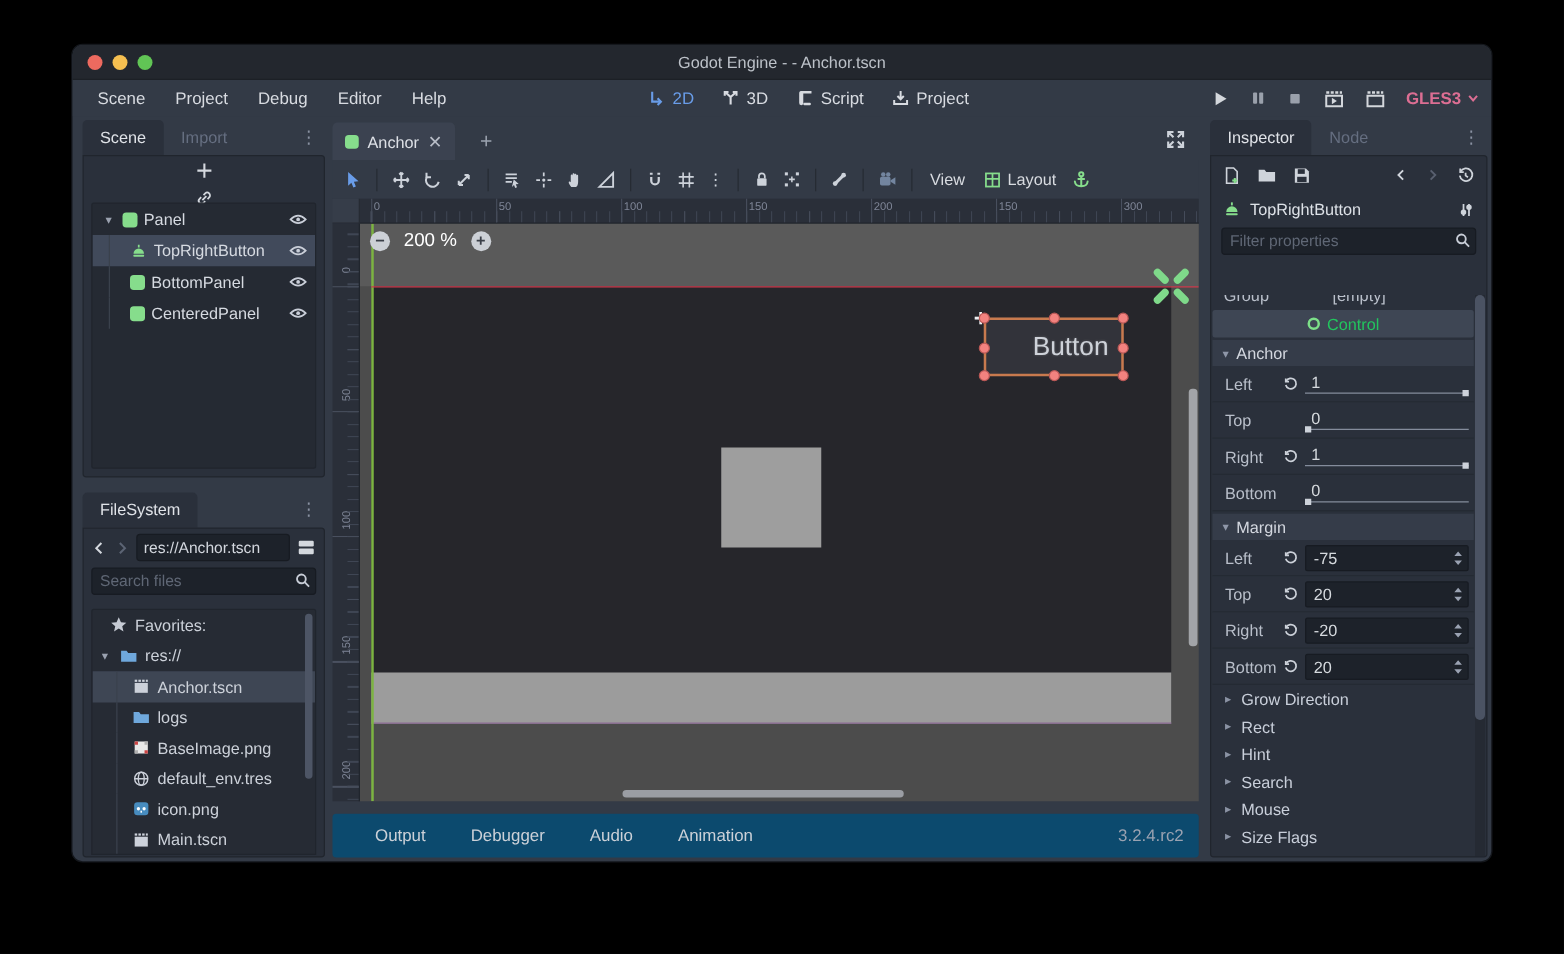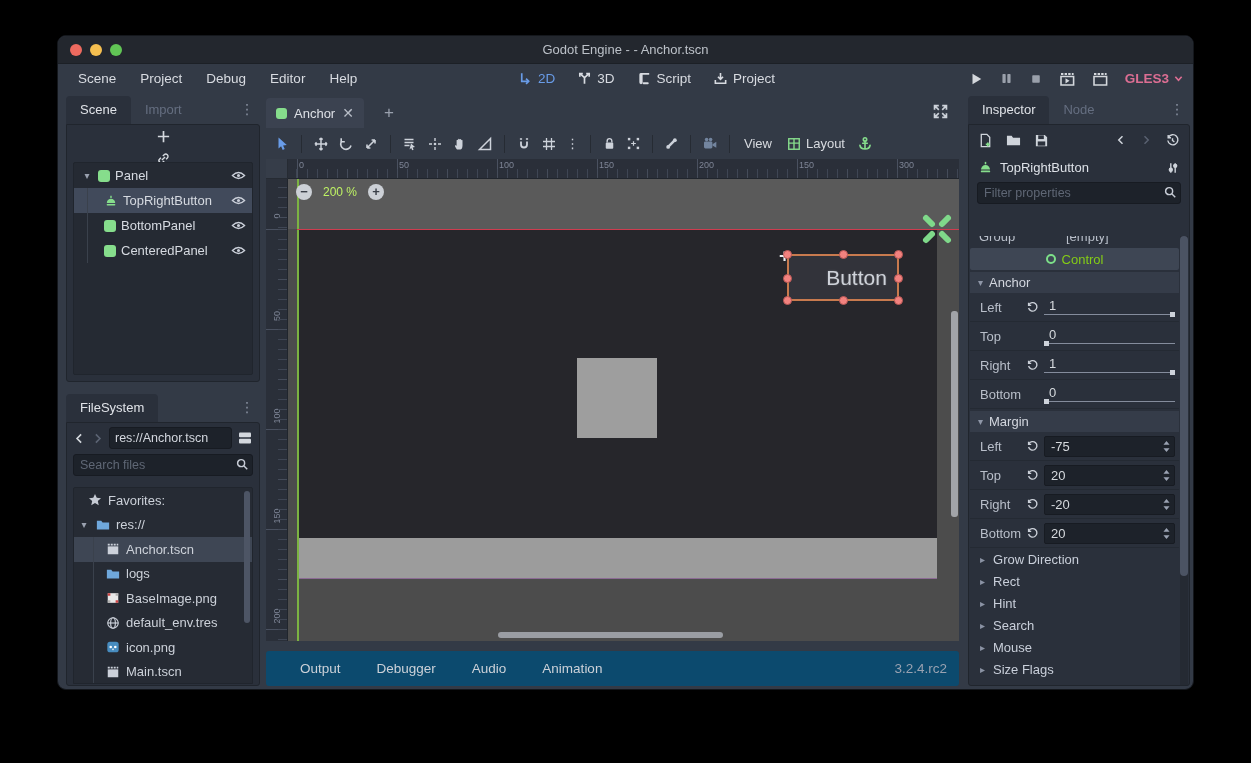--- a/index.html
+++ b/index.html
@@ -117,21 +117,21 @@
   .strip-top { position:absolute; left:0; top:0; right:0; height:50px; background:#5a5a5a; }
   .panel-rect { position:absolute; left:9px; top:50px; width:640px; height:350px; background:#26262b; }
   .bottom-panel { position:absolute; left:9px; top:359px; width:640px; height:41px; background:#9c9c9c;
                   border-bottom:1px solid #8b6a94; }
   .center-square { position:absolute; left:289px; top:179px; width:80px; height:80px; background:#9e9e9e; }
   .axis-v { position:absolute; left:9px; top:0; bottom:0; width:2px; background:#7cb342; }
   .axis-h { position:absolute; left:9px; right:0; top:50px; height:1px; background:#cf3c4f; }
   .zoom-ctl { position:absolute; left:8px; top:5px; display:flex; align-items:center; gap:11px; }
   .zbtn { width:16px; height:16px; border-radius:50%; background:#ccd0d6; color:#3a3f48;
           font-size:13px; line-height:15px; text-align:center; font-weight:bold; }
-  .zlabel { color:#bef264; font-size:12px; }
+  .zlabel { color:#ffffff; font-size:15px; }
   .selbox { position:absolute; left:499px; top:75px; width:112px; height:47px;
             border:2px solid #c87a4e; background:rgba(140,150,170,.12);
             display:flex; align-items:center; justify-content:center; }
   .selbox .btxt { color:#ced2d9; font-size:21px; text-shadow:0 0 2px rgba(255,255,255,.25);margin-left:27px; }
   .handle { position:absolute; width:9px; height:9px; border-radius:50%; background:#f2827f;
             border:1px solid #b95856; }
   .poscross { position:absolute; left:-10px; top:-11px; color:#eceff2; font-size:19px; font-weight:bold; }
   .anchor-marker { position:absolute; left:629px; top:30px; }
   .vscroll { position:absolute; right:1px; top:132px; width:7px; height:206px; background:#a2a4a8; border-radius:3px; }
   .hscroll { position:absolute; left:210px; bottom:3px; width:225px; height:6px; background:#9a9da3; border-radius:3px; }
@@ -151,21 +151,21 @@
   .ifilter { padding:2px 8px 3px 8px; }
   .proparea { position:absolute; left:0; right:0; top:111px; bottom:0; overflow:hidden; }
   .prop-scroll-track { position:absolute; right:1px; top:0; bottom:0; width:8px; background:#252a33; }
   .prop-scroll-thumb { position:absolute; right:1px; top:0; width:8px; height:340px; background:#4b5363; border-radius:4px; }
   .propcol { position:absolute; left:1px; right:10px; top:0; }
   .cliprow { height:11px; overflow:hidden; position:relative; }
   .cliprow .inner { position:absolute; top:-11px; left:0; right:0; height:22px; display:flex;
                     align-items:center; font-size:13px; color:#b9bfca; }
   .cliprow .inner .k { padding-left:9px; width:96px; }
   .category { height:22px; margin-top:1px; background:#3e4654; border-radius:2px; display:flex;
-              align-items:center; justify-content:center; gap:6px; color:#84cc16; font-size:13px; }
+              align-items:center; justify-content:center; gap:6px; color:#22c55e; font-size:13px; }
   .cat-circle { width:10px; height:10px; border-radius:50%; border:2px solid #7de089; }
   .sechead { height:21px; margin-top:2px; background:#353c49; display:flex; align-items:center; gap:6px;
              padding-left:8px; color:#d3d7df; font-size:13px; }
   .sechead .ar { color:#8f97a8; font-size:10px; }
   .prow { height:29px; background:#2a303b; border-bottom:1px solid #242a33; display:flex; align-items:center; }
   .prow .k { width:50px; padding-left:10px; color:#b9bfca; font-size:13px; }
   .prow .revert { width:24px; display:flex; justify-content:center; color:#ccd1d9; }
   .prow .revert.empty { visibility:hidden; }
   .aval { position:relative; flex:1; height:100%; margin-right:4px; }
   .aval .num { position:absolute; left:5px; top:5px; color:#d6dade; font-size:13px; }

